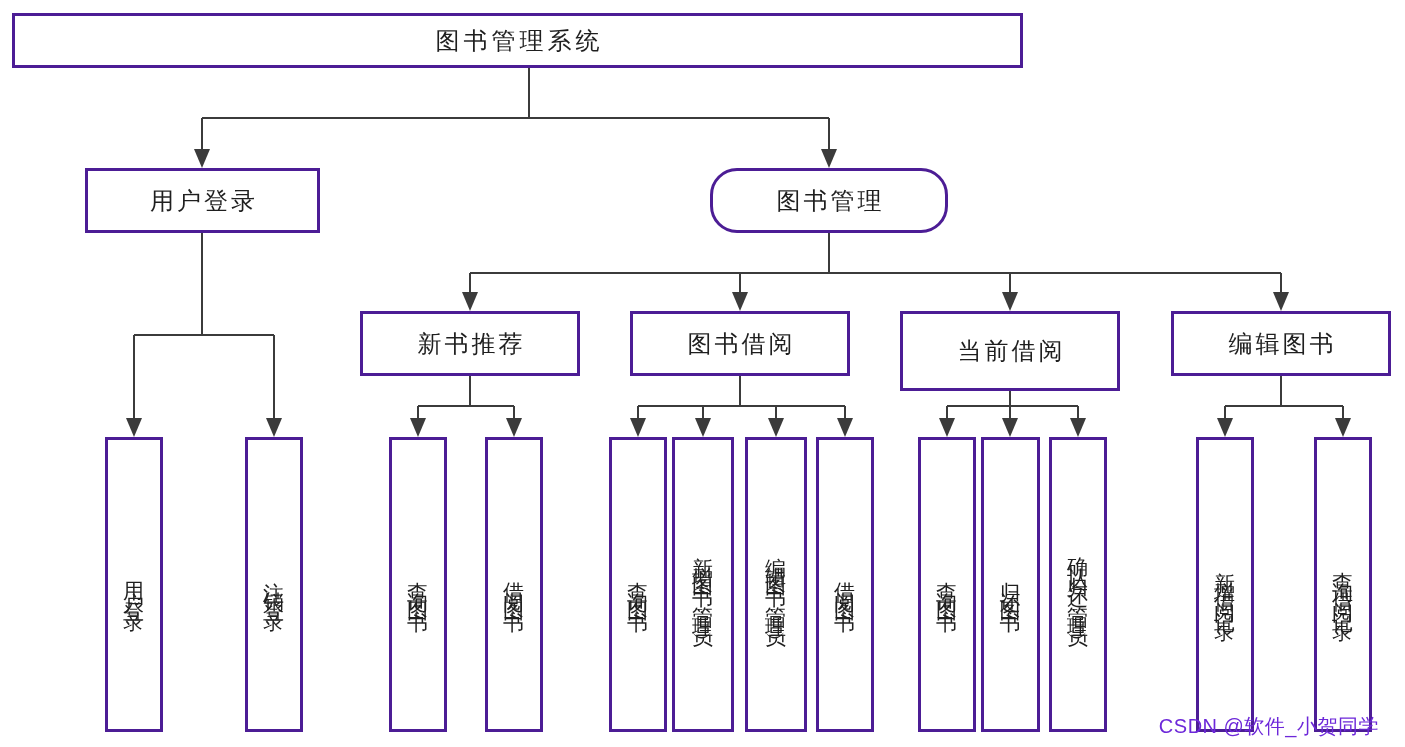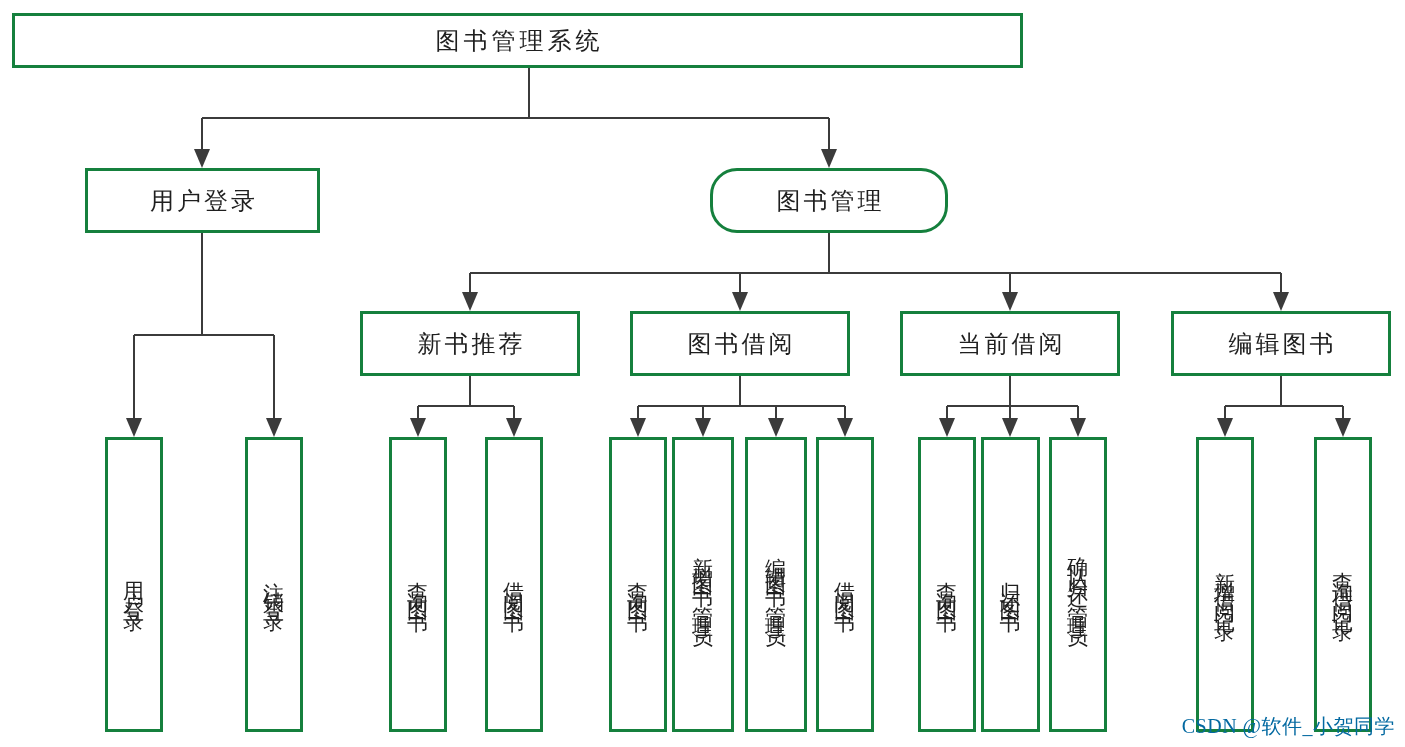--- a/index.html
+++ b/index.html
@@ -13,21 +13,21 @@
   }
   #connector-svg {
     position: absolute;
     left: 0; top: 0;
     width: 1405px; height: 747px;
     z-index: 1;
   }
   .box {
     position: absolute;
     box-sizing: border-box;
-    border: 3px solid #15803d;
+    border: 3px solid #4c1d95;
     background: #ffffff;
     display: flex;
     align-items: center;
     justify-content: center;
     color: #1f1f1f;
     z-index: 2;
   }
   .h-label {
     font-size: 24px;
     letter-spacing: 3px;
@@ -38,28 +38,27 @@
   .v-label {
     writing-mode: vertical-rl;
     text-orientation: mixed;
     font-size: 21px;
     letter-spacing: 10px;
     white-space: nowrap;
     line-height: 1;
   }
   #watermark {
     position: absolute;
-    right: 10px;
+    right: 26px;
     bottom: 7px;
     font-size: 20px;
-    color: #0369a1;
+    color: #6d28d9;
     letter-spacing: 0.5px;
     white-space: nowrap;
     z-index: 5;
-    font-family: Liberation Serif, serif;
   }
 </style>
 </head>
 <body>
 
 <div id="canvas">
 
   <svg id="connector-svg" viewBox="0 0 1405 747" xmlns="http://www.w3.org/2000/svg">
     <g stroke="#3b3b3b" stroke-width="2.5" fill="none" shape-rendering="crispEdges">
       <path d="M529 68 V118 M202 118 H829 M202 118 V150 M829 118 V150"></path>
@@ -103,21 +102,21 @@
   <div class="box" style="left:710px; top:168px; width:238px; height:65px;border-radius:27px;">
     <span class="h-label">图书管理</span>
   </div>
 
   <div class="box" style="left:630px; top:311px; width:220px; height:65px;">
     <span class="h-label">图书借阅</span>
   </div>
   <div class="box" style="left:360px; top:311px; width:220px; height:65px;">
     <span class="h-label">新书推荐</span>
   </div>
-  <div class="box" style="left:900px; top:311px; width:220px; height:65px;justify-content:center;">
+  <div class="box" style="left:900px; top:311px; width:220px; height:80px;justify-content:center;">
     <span class="h-label">当前借阅</span>
   </div>
   <div class="box" style="left:1171px; top:311px; width:220px; height:65px;">
     <span class="h-label">编辑图书</span>
   </div>
 
   <div class="box" style="left:105px; top:437px; width:58px; height:295px;">
     <span class="v-label">用户登录</span>
   </div>
   <div class="box" style="left:245px; top:437px; width:58px; height:295px;">

